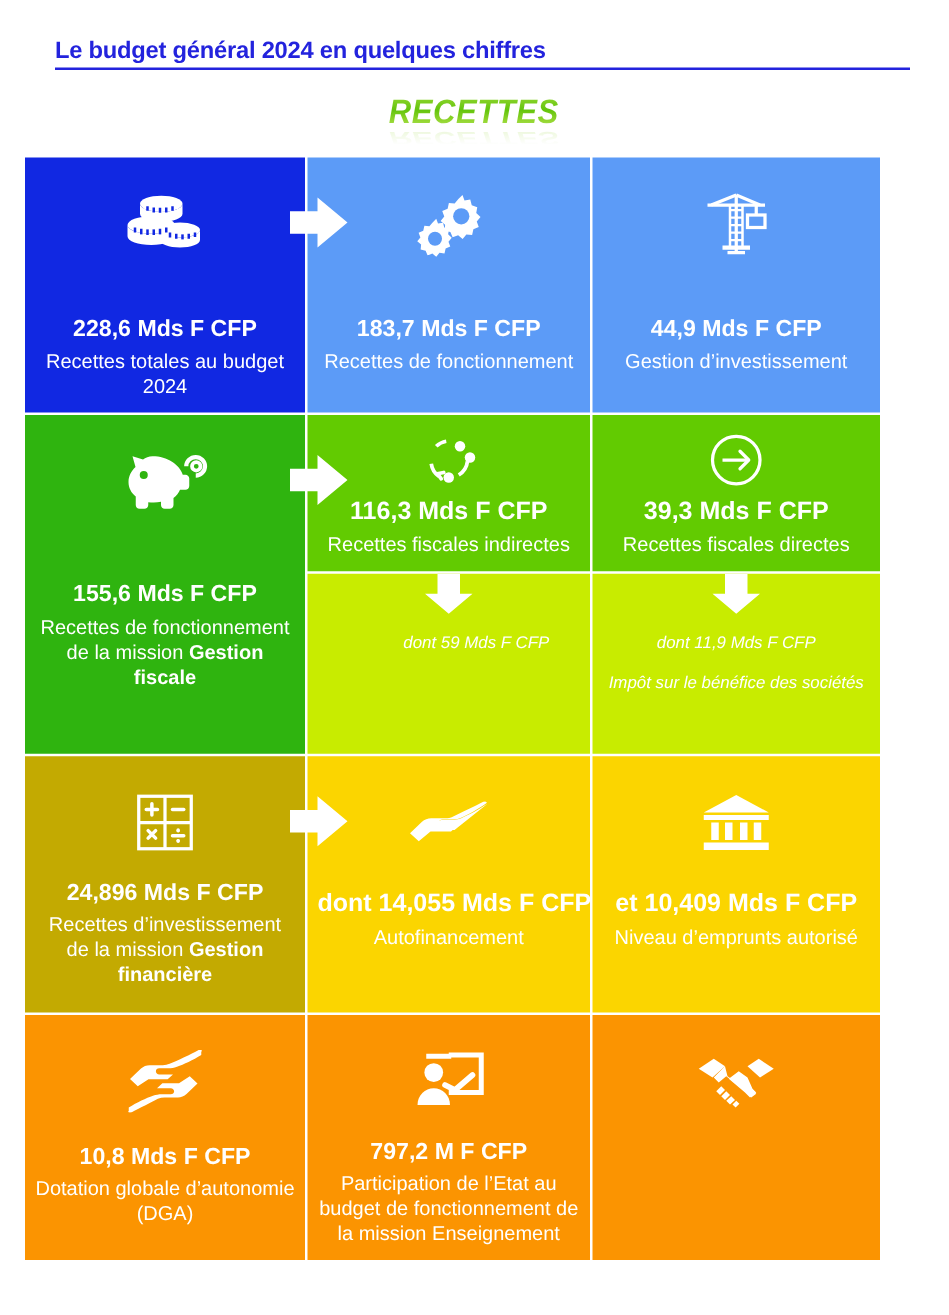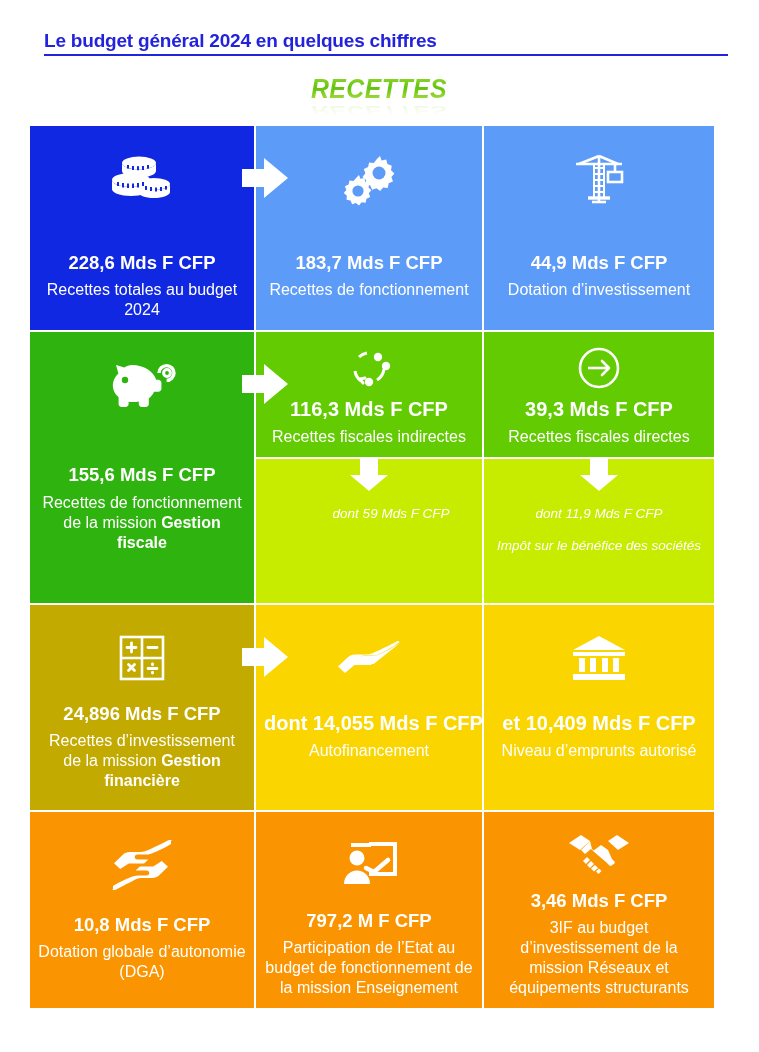--- a/index.html
+++ b/index.html
@@ -39,21 +39,21 @@
     font-size: 27px; font-weight: bold; font-style: italic;
     letter-spacing: 0.5px;
     background: linear-gradient(180deg, #ffffff 20%, #d8f0b4 100%);
     -webkit-background-clip: text; background-clip: text;
     color: transparent; -webkit-text-fill-color: transparent;
     transform: scaleX(0.92) scaleY(-0.55);
     opacity: 0.55;
   }
 
   
-  .grid { position: absolute; left: 30px; top: 126px; width: 684px; }
+  .grid { position: absolute; left: 20px; top: 126px; width: 684px; }
   .row { display: flex; width: 684px; position: relative; }
   .row + .row { margin-top: 2px; }
 
   .col { position: relative; overflow: visible; }
   .c1 { width: 224px; }
   .c2 { width: 226px; margin-left: 2px; }
   .c3 { width: 230px; margin-left: 2px; }
 
   .cell-pad {
     position: relative; width: 100%; height: 100%;
@@ -207,21 +207,21 @@
               <path d="M45 14v8"></path>
               <rect x="38" y="22" width="14" height="10"></rect>
               <path d="M22 52h14"></path>
               <path d="M18 48h22" stroke-width="3.4"></path>
               <path d="M24 18h10M24 24h10M24 30h10M24 36h10M24 42h10" stroke-width="1.8"></path>
               <path d="M24 14v34M34 14v34" stroke-width="2"></path>
             </svg>
           </div>
           <div class="lower-block">
             <div class="amount">44,9 Mds F CFP</div>
-            <div class="label">Dotation d’investissement</div>
+            <div class="label">Gestion d’investissement</div>
           </div>
         </div>
       </div>
     </div>
 
     <div class="row r2">
 
       <div class="col c1 green-dark">
         <div class="cell-pad">
           <div class="icon-slot">
@@ -410,22 +410,18 @@
               <path d="M2 12L14 4l9 6-10 9z"></path>
               <path d="M62 12L50 4l-9 6 10 9z"></path>
               <path d="M23 10l-9 9 4 4 6-5 5 4 12 10 3 3 4-3-14-13-3 3-6-4z"></path>
               <path d="M41 19l-7-5-8 6 13 11 4 4 5-4-3-3z"></path>
               <path d="M20 26l-4 4 3 3 4-4z"></path>
               <path d="M24 30l-4 4 3 3 4-4z"></path>
               <path d="M28 34l-4 3.5 3 3 4-3.5z"></path>
               <path d="M32 37.5l-3 3 2.5 2.5 3-3z"></path>
             </svg>
           </div>
-          <div class="lower-block" style="margin-top:10px;">
-            <div class="amount">3,46 Mds F CFP</div>
-            <div class="label">3IF au budget d’investissement de la mission Réseaux et équipements structurants</div>
-          </div>
         </div>
       </div>
     </div>
 
   </div>
 </div>
 
 </body></html>

